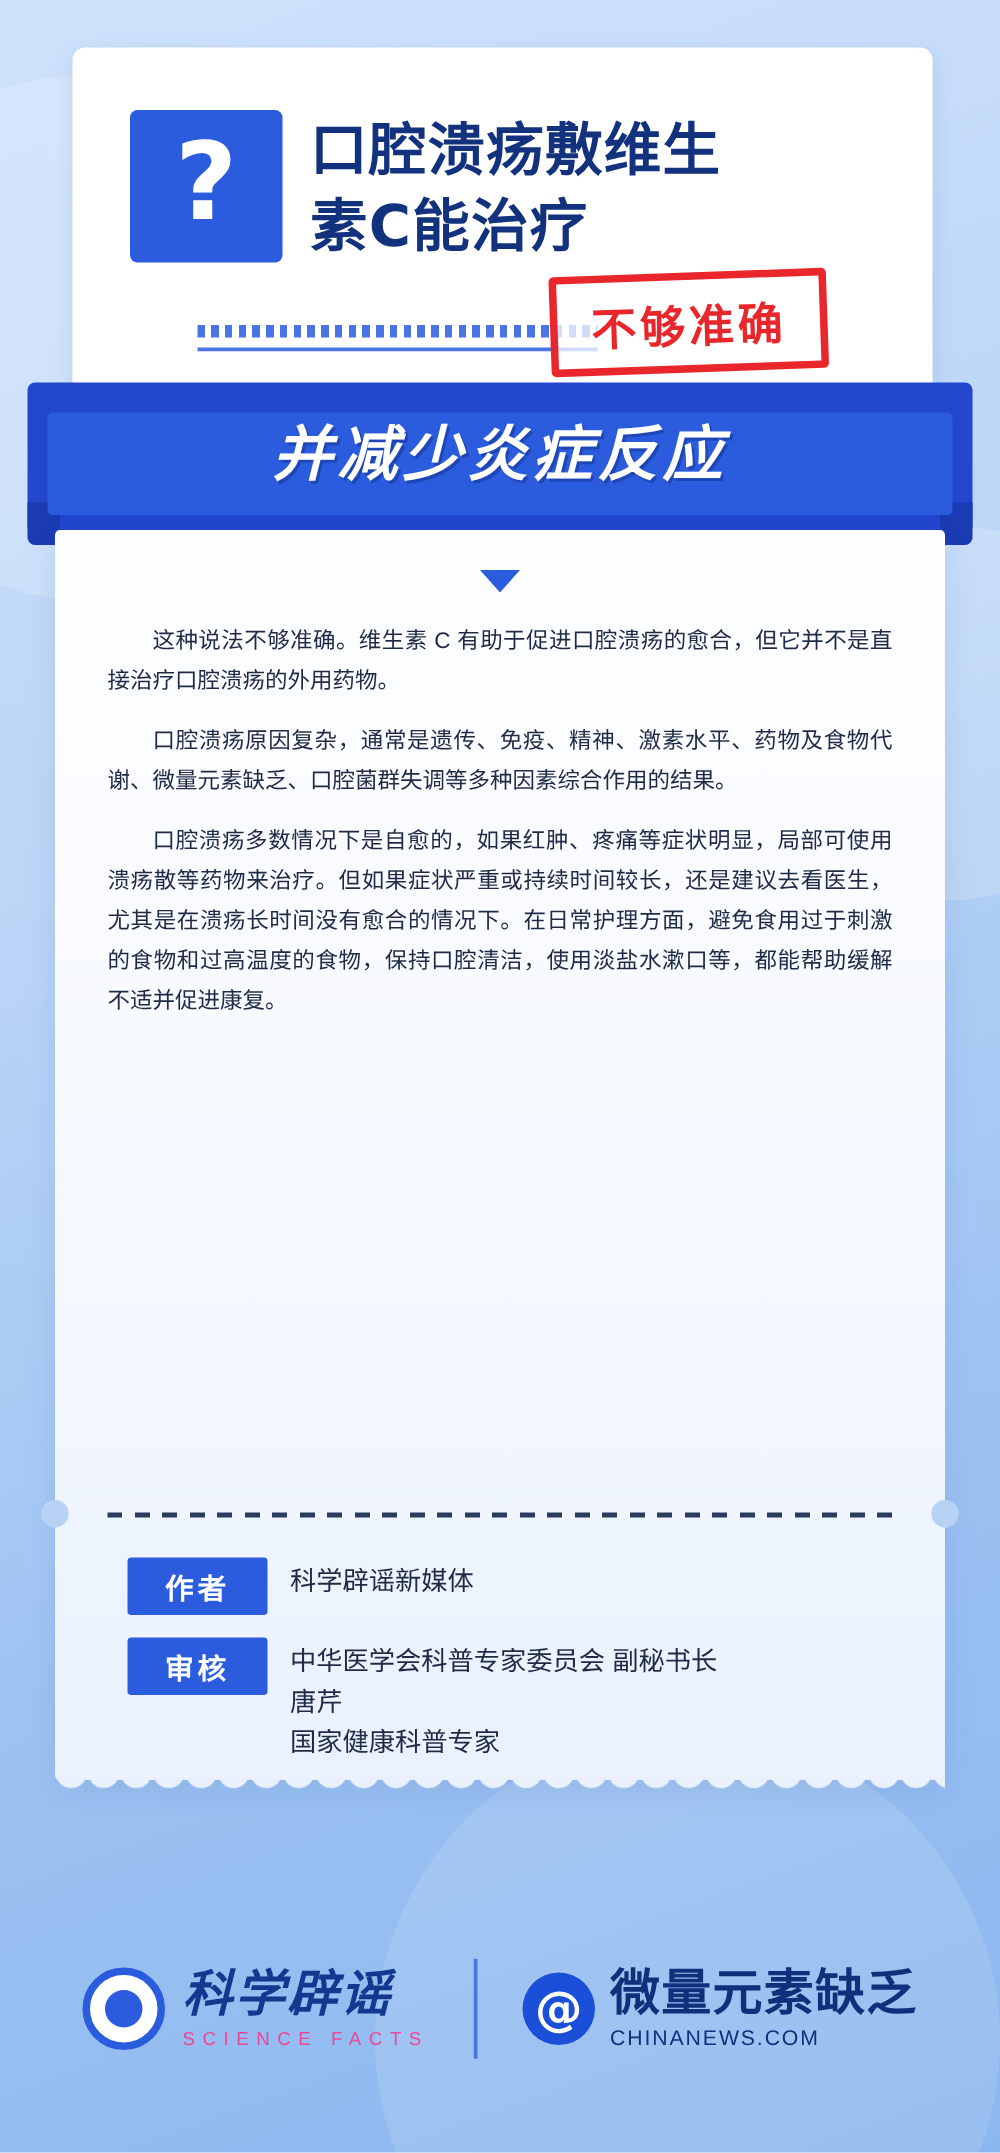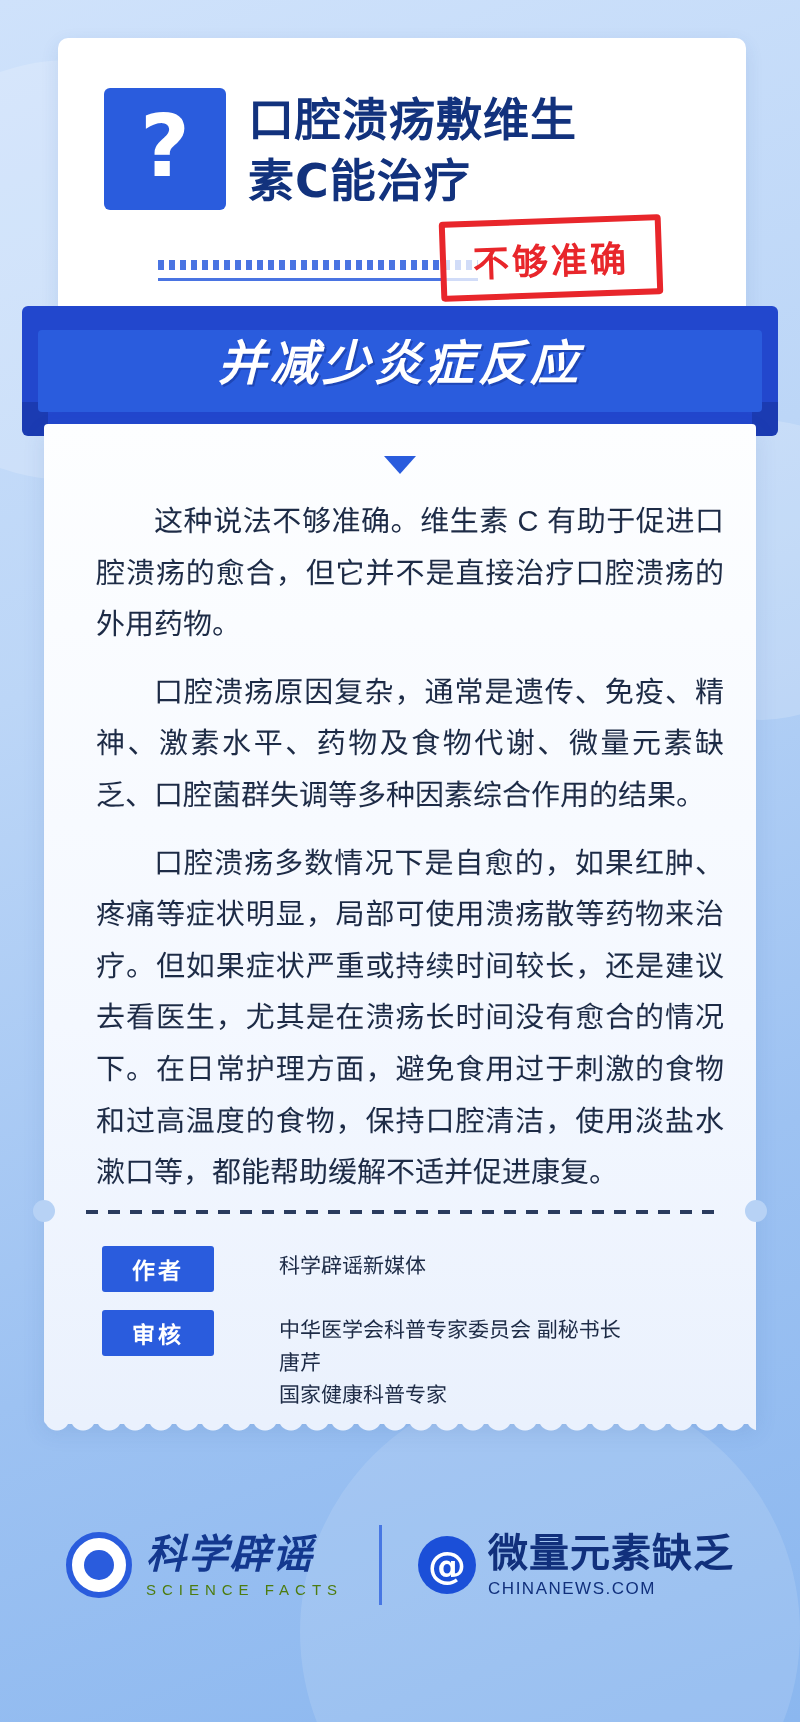--- a/index.html
+++ b/index.html
@@ -188,25 +188,25 @@
     top: 32px;
     transform: translateX(-50%);
     width: 0; height: 0;
     border-left: 16px solid transparent;
     border-right: 16px solid transparent;
     border-top: 18px solid #2a5cdd;
   }
 
   .body-text {
     position: absolute;
-    left: 52px;
+    left: 42px;
     top: 72px;
     width: 628px;
     color: #1d2b46;
-    font-size: 29px;
+    font-size: 18px;
     line-height: 1.78;
     text-align: justify;
     font-family: "Liberation Sans", "DejaVu Sans", sans-serif;
   }
   .body-text p { text-indent: 2em; margin-bottom: 16px; }
   .hl {
     color: #2a5cdd;
     text-decoration: underline;
     text-underline-offset: 4px;
   }
@@ -237,27 +237,27 @@
     border-radius: 3px;
     font-family: "DejaVu Sans", "Liberation Sans", sans-serif;
   }
   .credit-val {
     margin-left: 18px;
     color: #1d2b46;
     font-size: 21px;
     line-height: 1.55;
     padding-top: 4px;
   }
-  .credit-val span { display: block; margin-left: 47px; }
+  .credit-val span { display: block; }
 
   
   .footer {
     position: absolute;
     left: 0;
-    top: 1470px;
+    top: 1512px;
     width: 800px;
     height: 190px;
     display: flex;
     align-items: center;
     justify-content: center;
     gap: 0;
   }
   .logo-left { display: flex; align-items: center; gap: 14px; }
   .logo-circle {
     width: 66px; height: 66px;
@@ -277,21 +277,21 @@
   .logo-left-text { line-height: 1.1; }
   .logo-left-text .zh {
     color: #13388f;
     font-size: 40px;
     font-weight: 900;
     font-style: italic;
     letter-spacing: 2px;
     font-family: "DejaVu Sans", "Liberation Sans", sans-serif;
   }
   .logo-left-text .en {
-    color: #4d7c0f;
+    color: #ec4899;
     font-size: 15px;
     letter-spacing: 6px;
     margin-top: 6px;
     font-family: "Liberation Sans", sans-serif;
   }
   .divider-v {
     width: 3px; height: 80px;
     background: #2a5cdd;
     opacity: .75;
     margin: 0 36px;

